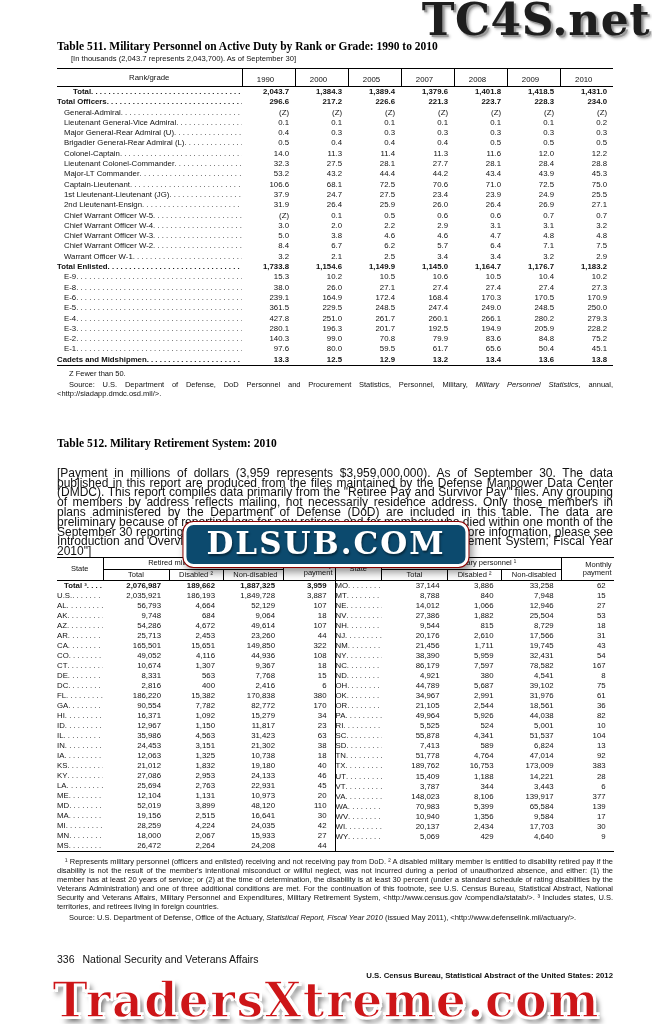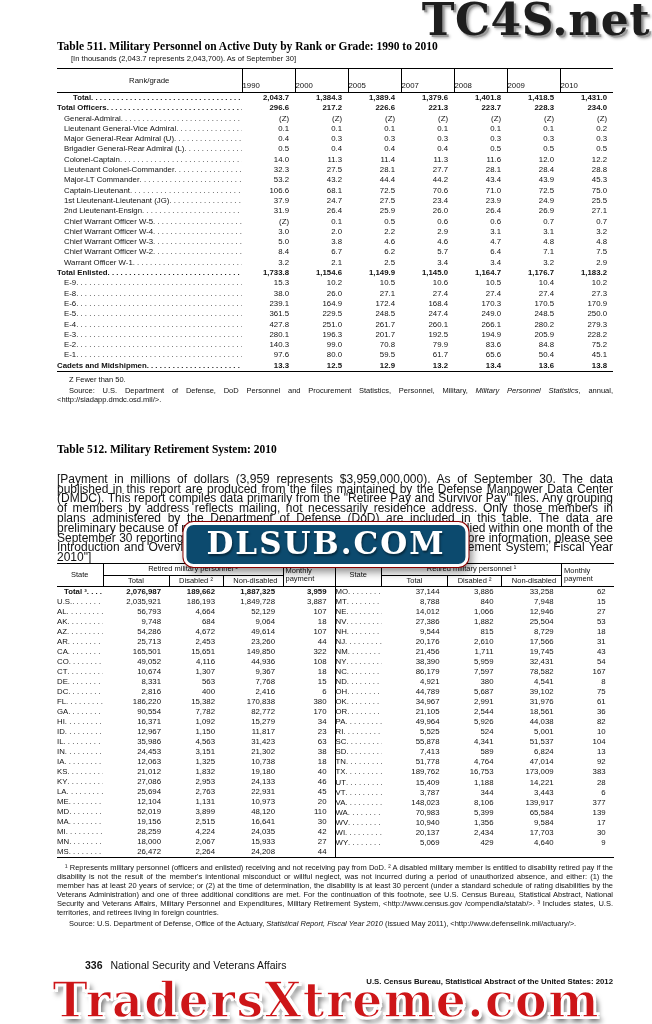--- a/index.html
+++ b/index.html
@@ -21,48 +21,48 @@
   td.label { overflow:hidden; }
   td.ind1 { padding-left:7px; }
   td.ind2 { padding-left:16px; }
   .lead { display:flex; overflow:hidden; align-items:baseline; }
   .lead .txt { white-space:nowrap; }
   .lead .dots { flex:1; overflow:hidden; white-space:nowrap; }
   .lead .dots::before { content:" . . . . . . . . . . . . . . . . . . . . . . . . . . . . . . . . . . . . . . . . . . . . . . . . . . . . . . . . . . . . . . . ."; }
 
   
   #t511 { border-top:1px solid #000; border-bottom:1px solid #000; }
-  #t511 thead th { font-weight:normal; font-size:7.8px; border-bottom:1px solid #000; padding:12px 6px 2px 0; text-align:left; }
+  #t511 thead th { font-weight:normal; font-size:7.8px; border-bottom:1px solid #000; padding:6px 6px 2px 0; text-align:center; }
   #t511 thead th.stub { text-align:center; padding:2px 0; }
   #t511 thead th + th { border-left:1px solid #000; }
 
   .fnote { font-size:7.5px; margin-top:3px; text-indent:12px; }
   .src   { font-size:7.5px; line-height:9.4px; margin-top:2px; text-indent:12px; text-align:justify; }
 
   
   .sec512 { margin-top:38px; }
   .intro { font-size:12px; line-height:9.8px; text-align:justify; margin-top:20px; }
   .panels { display:flex; }
   .panels table { width:278px; border-top:1px solid #000; border-bottom:1px solid #000; }
   #t512L { border-right:1px solid #000; }
   .panels thead th { font-weight:normal; font-size:7.5px; line-height:8.6px; vertical-align:middle; padding:1px 2px; }
   .panels th.st  { border-bottom:1px solid #000; text-align:center; }
   .panels th.grp { border-left:1px solid #000; border-right:1px solid #000; border-bottom:1px solid #000; text-align:center; }
-  .panels th.mon { border-bottom:1px solid #000; border-left:1px solid #000; text-align:left; }
+  .panels th.mon { border-bottom:1px solid #000; border-left:1px solid #000; text-align:right; }
   .panels th.sub { border-bottom:1px solid #000; text-align:center; }
   .panels th.sub + th.sub { border-left:1px solid #000; }
   .panels th.tot { border-left:1px solid #000; }
   .panels th.non { text-align:right; padding-right:5px; }
   .panels td { height:10px; line-height:10px; }
   .panels td.num { padding-right:8px; }
 
   .fnotes { font-size:7.5px; line-height:9px; text-align:justify; margin-top:5px; text-indent:8px; }
 
   .pagefoot { margin-top:30px; font-size:10.5px; }
-  .pagefoot .pnum { font-weight:bold; margin-right:8px;margin-left:28px; }
+  .pagefoot .pnum { font-weight:normal; margin-right:8px; }
   .bottomright { font-size:7.8px; text-align:right; margin-top:6px;font-weight:bold; }
 
   
   .wm-top {
     position:absolute; top:-6px; right:2px;
     font-family:"DejaVu Serif", serif; font-weight:bold; font-size:44px;
     color:#1e1e1e; letter-spacing:0.5px;
     text-shadow:2px 2px 0 #9a9a9a, 3px 3px 3px rgba(0,0,0,.35);
   }
   .wm-mid {

